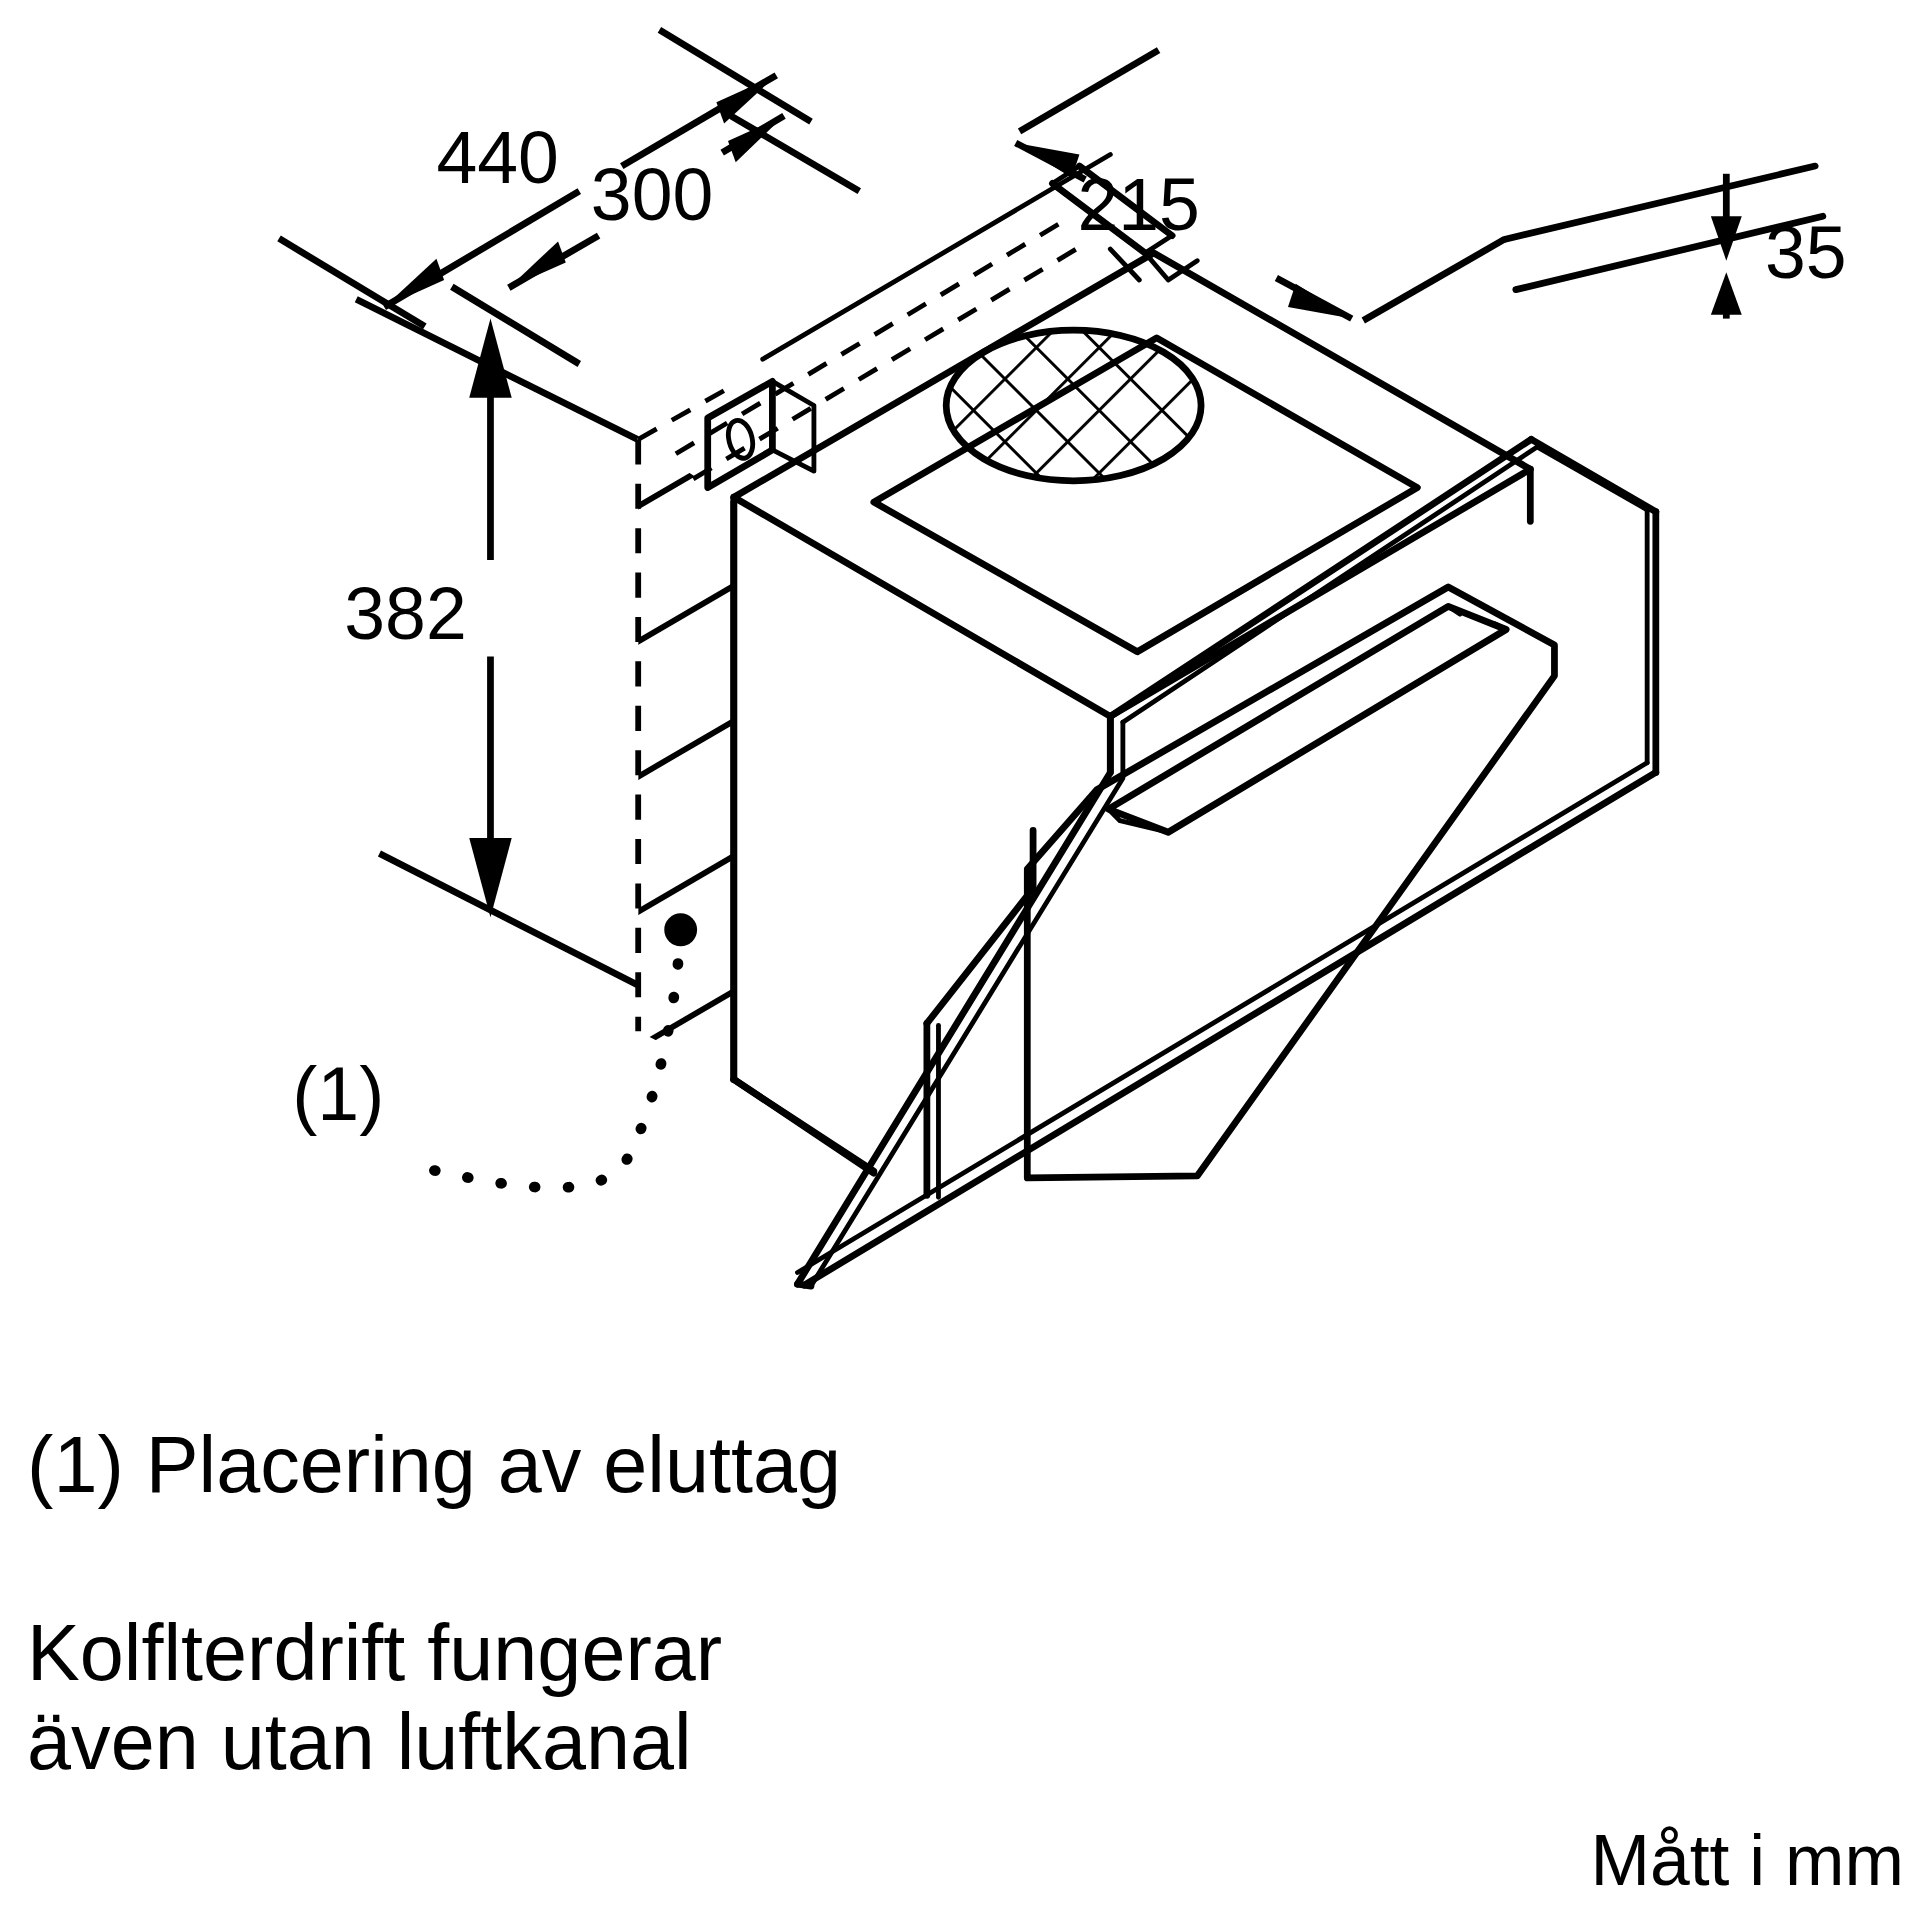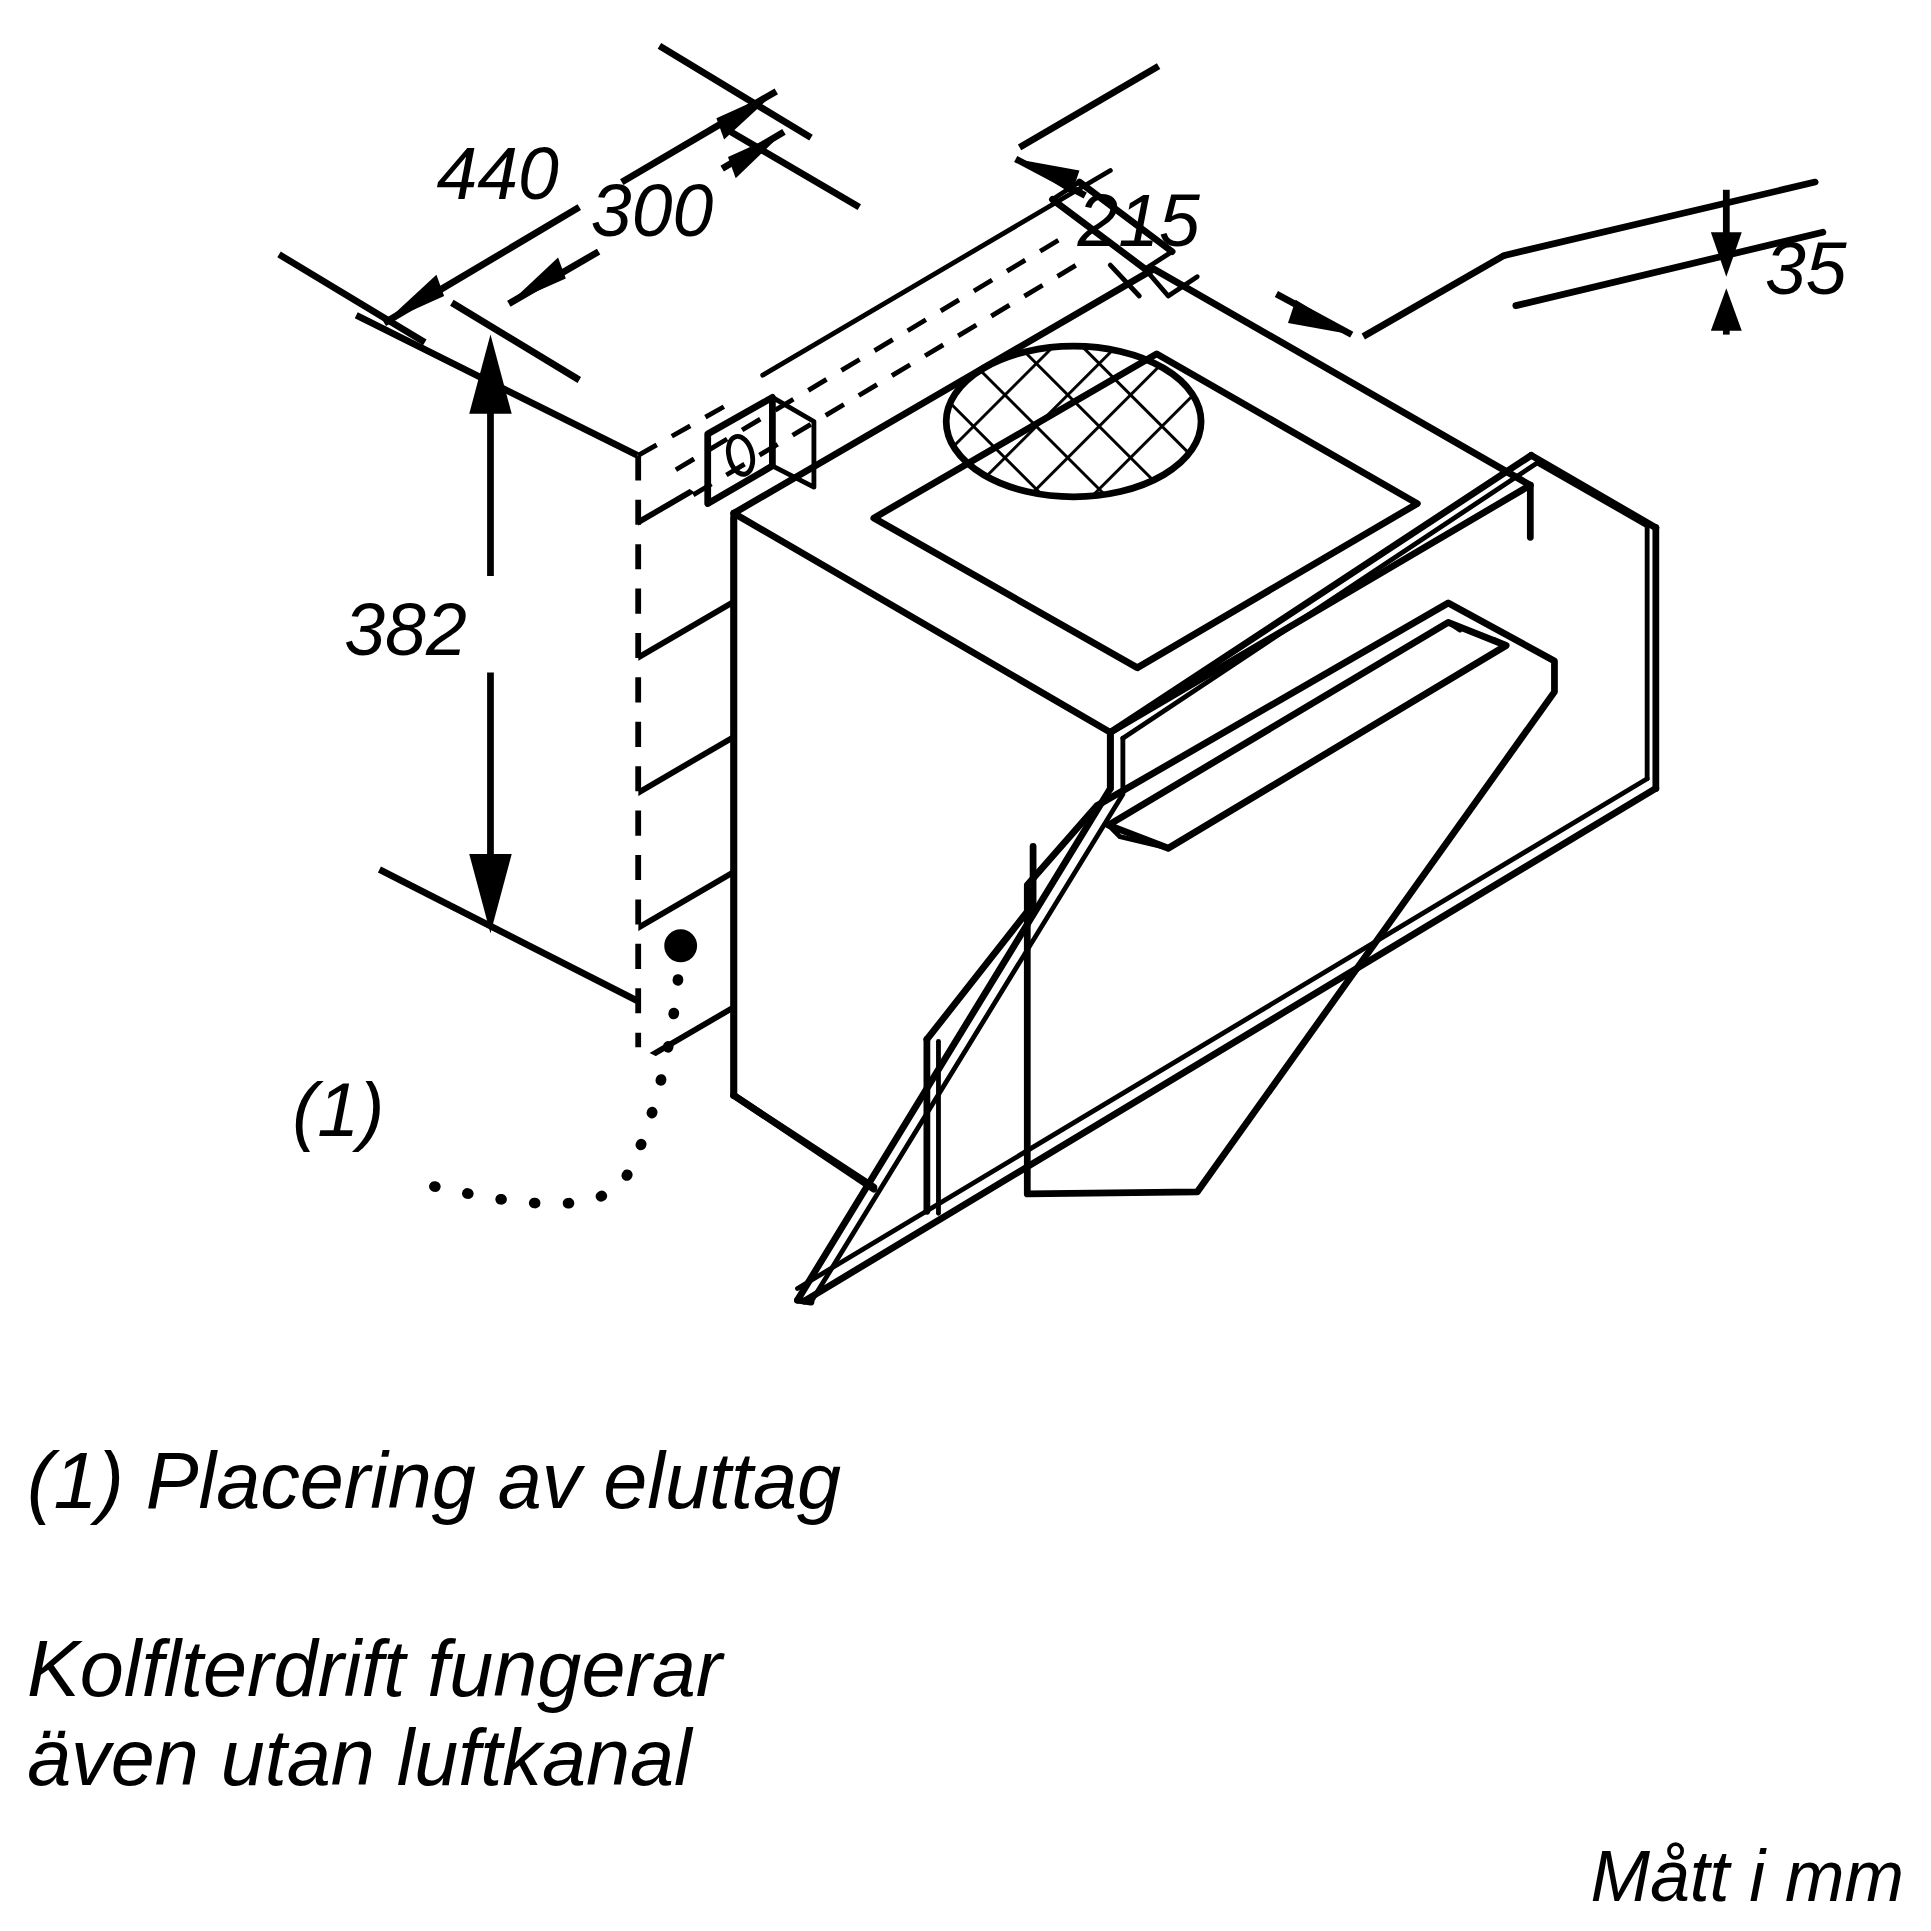--- a/index.html
+++ b/index.html
@@ -10,24 +10,23 @@
   body {
     width: 1931px;
     height: 1931px;
     font-family: "Liberation Sans", sans-serif;
     color: #000000;
     position: relative;
     overflow: hidden;
   }
   #sheet {
     position: absolute;
-    left: 0; top: 16px;
+    left: 0; top: 0;
     width: 1931px;
     height: 1735px;
-    font-style: italic;
   }
   .dim-text {
     font-family: "Liberation Sans", sans-serif;
     font-size: 76px;
     fill: #000000;
   }
   .note-text {
     font-family: "Liberation Sans", sans-serif;
     font-size: 82px;
     fill: #000000;

